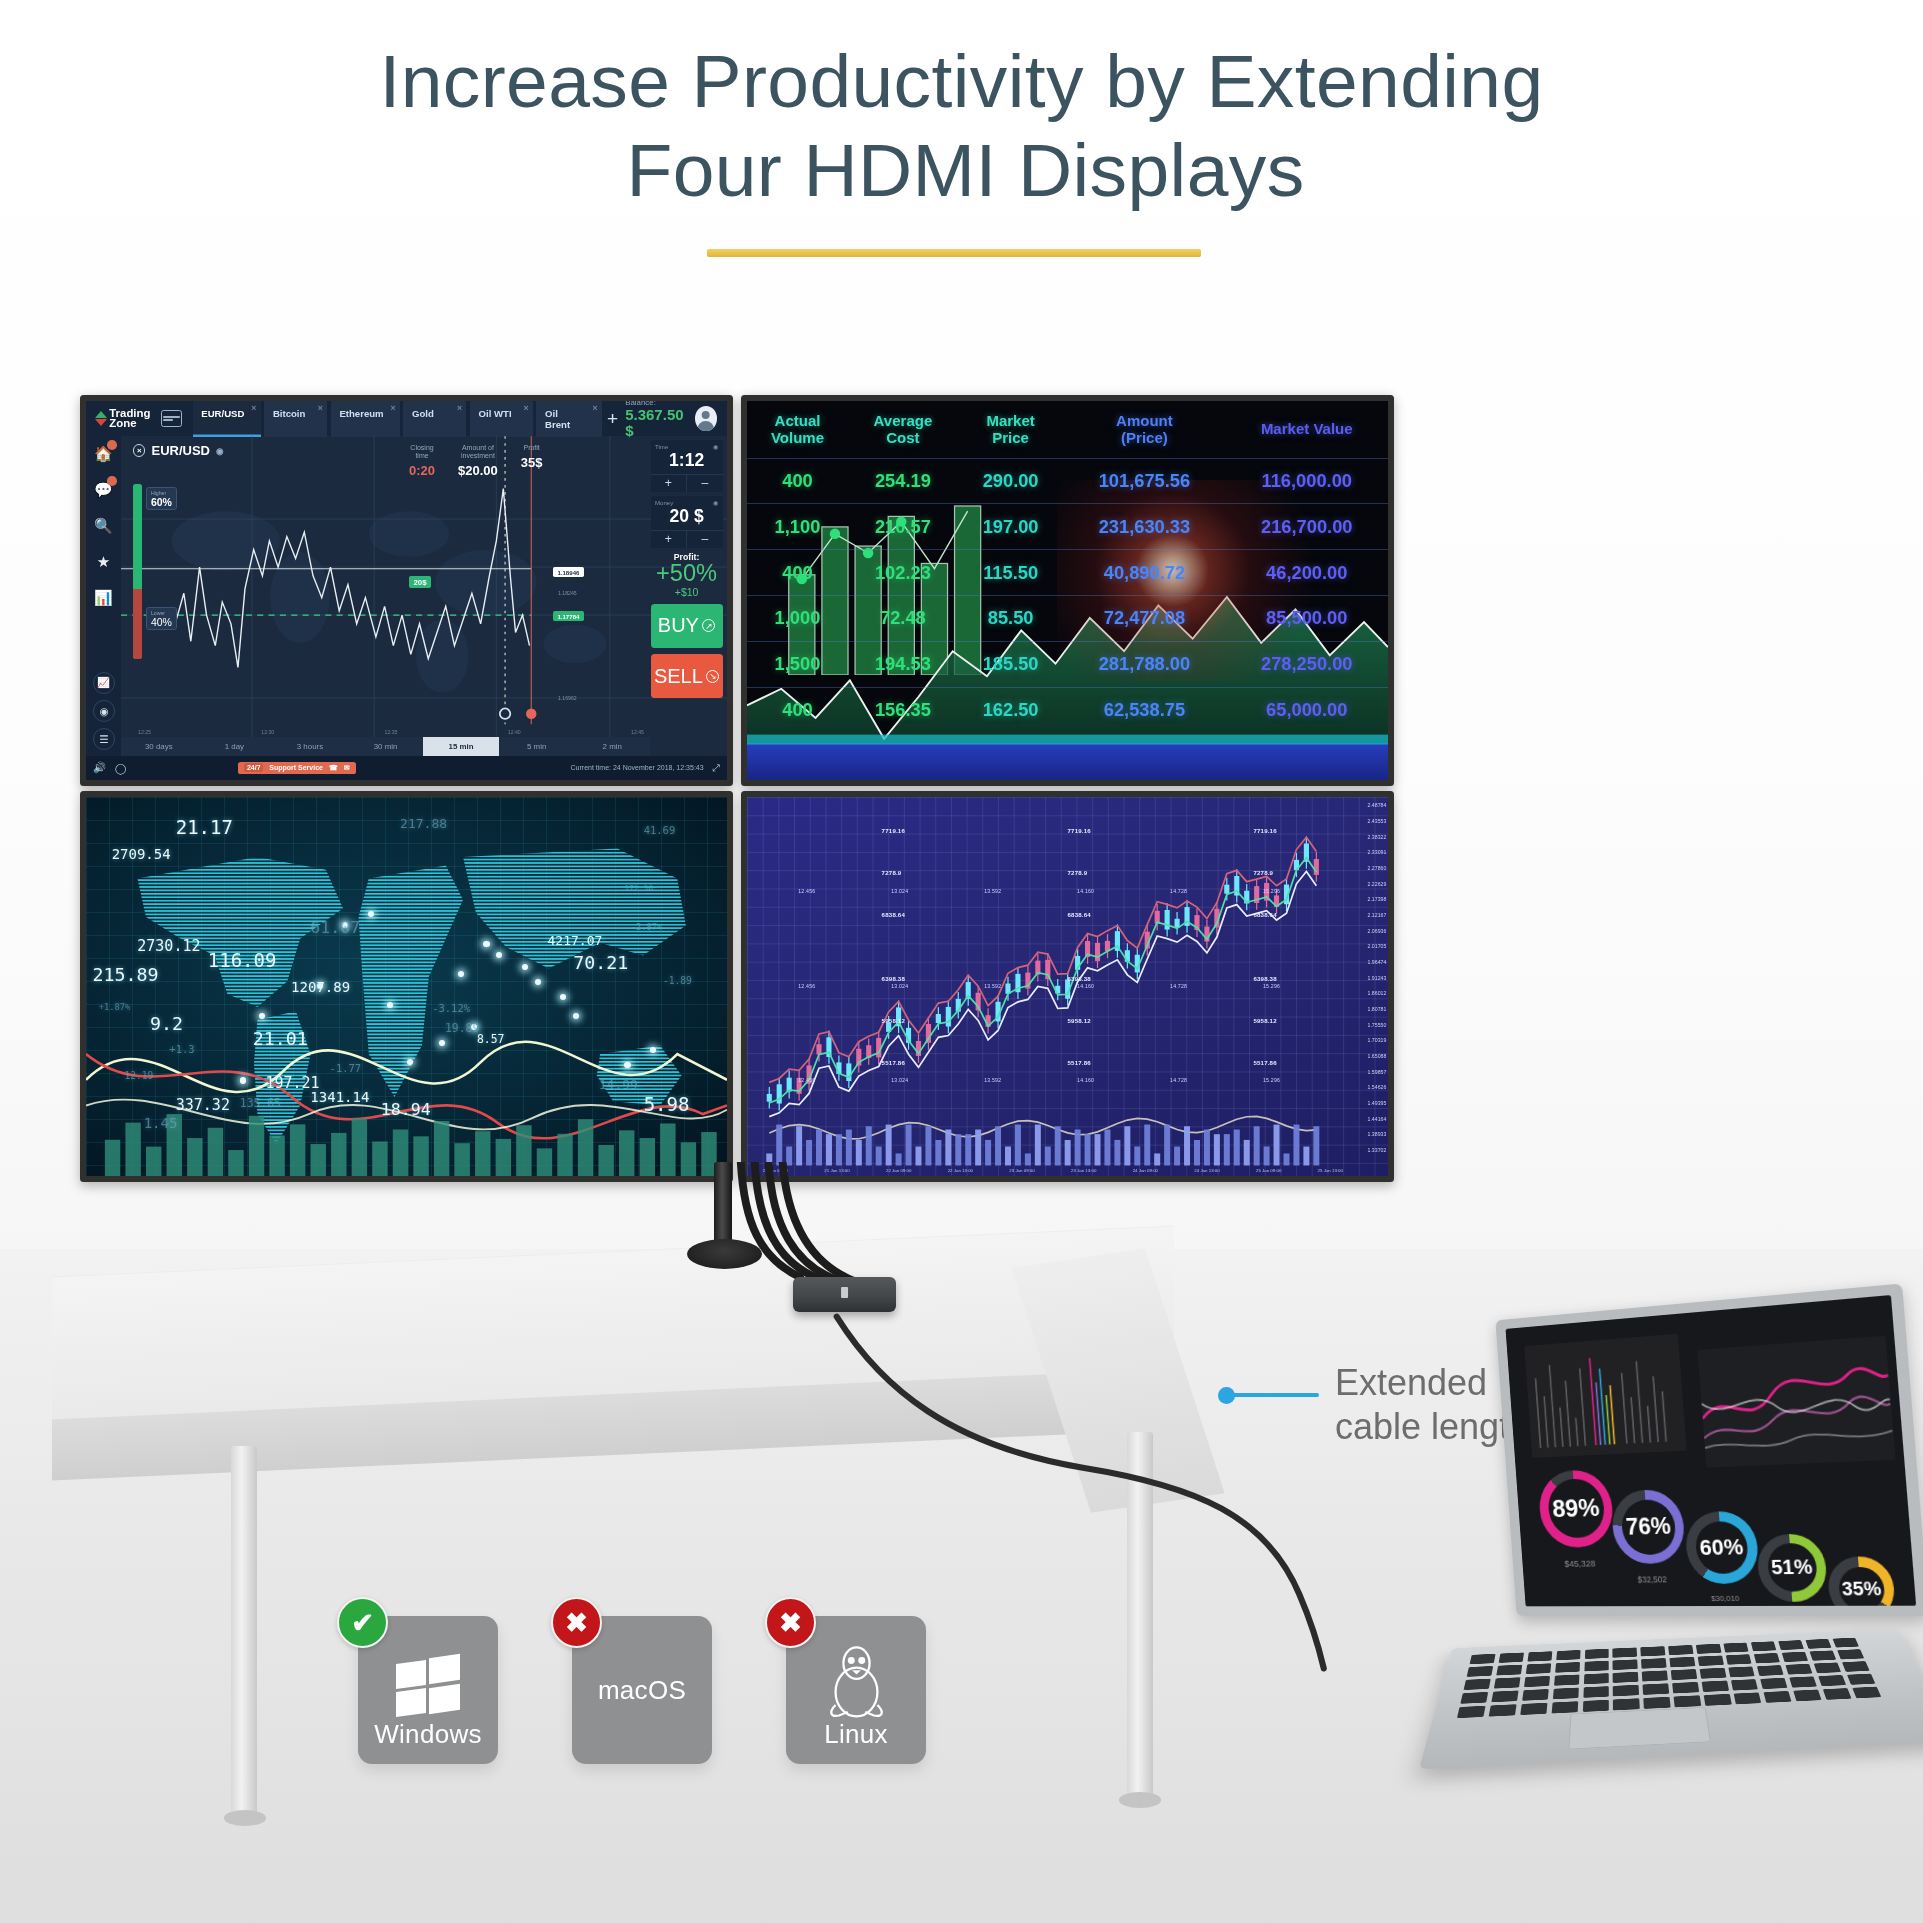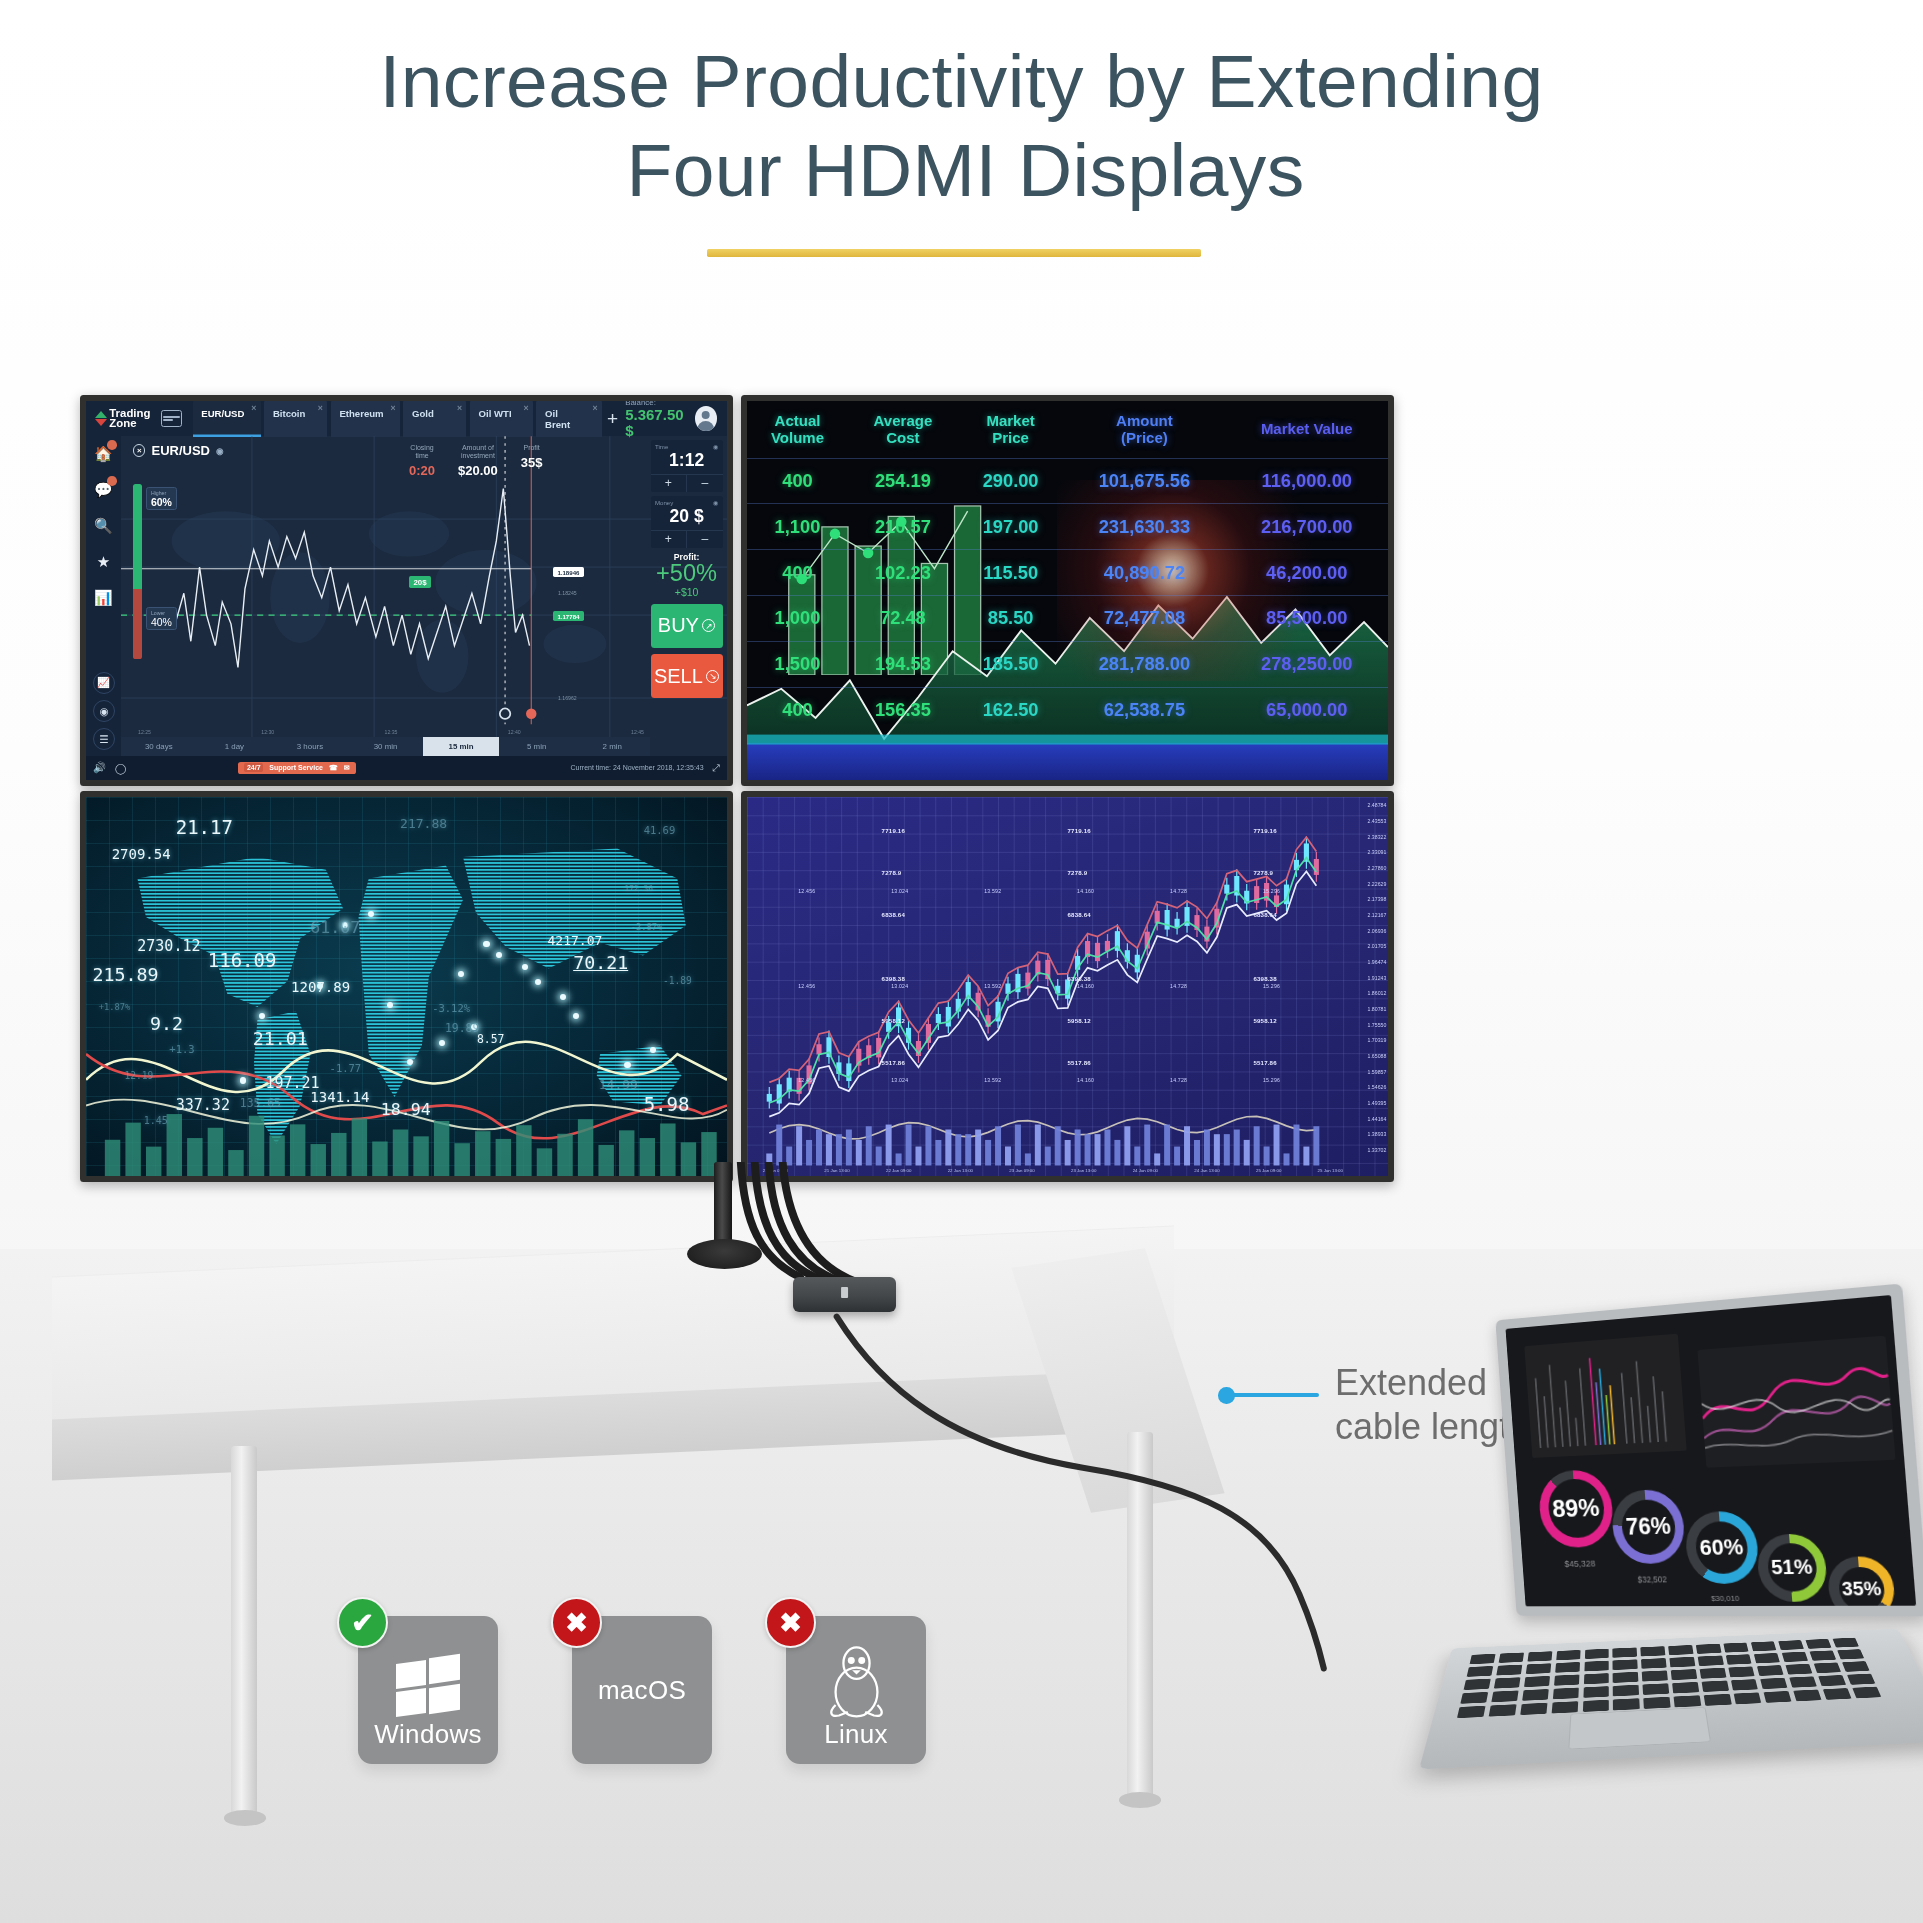--- a/index.html
+++ b/index.html
@@ -683,39 +683,39 @@
           <div class="map-num dim" style="left: 49%; top: 5%; font-size: 13px;">217.88</div>
           <div class="map-num dim" style="left: 87%; top: 7%; font-size: 10.5px;">41.69</div>
           <div class="map-num dim" style="left: 84%; top: 23%; font-size: 7.9px;">172.36</div>
           <div class="map-num dim" style="left: 85%; top: 33%; font-size: 8.7px;">-2.87%</div>
           <div class="map-num" style="left: 8%; top: 37%; font-size: 15px;">2730.12</div>
           <div class="map-num" style="left: 1%; top: 44%; font-size: 18.3px;">215.89</div>
           <div class="map-num dim" style="left: 35%; top: 32%; font-size: 16.6px;">61.07</div>
           <div class="map-num" style="left: 19%; top: 40%; font-size: 19px;">116.09</div>
           <div class="map-num" style="left: 32%; top: 48%; font-size: 14px;">1207.89</div>
           <div class="map-num" style="left: 72%; top: 36%; font-size: 13px;">4217.07</div>
-          <div class="map-num" style="left: 76%; top: 41%; font-size: 18.3px; text-decoration: underline;">70.21</div>
+          <div class="map-num" style="left: 76%; top: 41%; font-size: 18.3px;">70.21</div>
           <div class="map-num dim" style="left: 90%; top: 47%; font-size: 9.6px;">-1.89</div>
           <div class="map-num dim" style="left: 2%; top: 54%; font-size: 8.7px;">+1.87%</div>
           <div class="map-num" style="left: 10%; top: 57%; font-size: 18.3px;">9.2</div>
           <div class="map-num" style="left: 26%; top: 61%; font-size: 18.3px;">21.01</div>
           <div class="map-num dim" style="left: 54%; top: 54%; font-size: 10.5px;">-3.12%</div>
           <div class="map-num dim" style="left: 56%; top: 59%; font-size: 11.4px;">19.89</div>
           <div class="map-num" style="left: 61%; top: 62%; font-size: 11.4px;">8.57</div>
           <div class="map-num dim" style="left: 13%; top: 65%; font-size: 10.5px;">+1.3</div>
           <div class="map-num dim" style="left: 6%; top: 72%; font-size: 9.6px;">12.19</div>
           <div class="map-num dim" style="left: 38%; top: 70%; font-size: 10.5px;">-1.77</div>
           <div class="map-num" style="left: 28%; top: 73%; font-size: 15px;">197.21</div>
           <div class="map-num" style="left: 35%; top: 77%; font-size: 14px;">1341.14</div>
           <div class="map-num" style="left: 14%; top: 79%; font-size: 15px;">337.32</div>
           <div class="map-num dim" style="left: 24%; top: 79%; font-size: 11.4px;">135.65</div>
           <div class="map-num" style="left: 46%; top: 80%; font-size: 16.6px;">18.94</div>
           <div class="map-num dim" style="left: 80%; top: 74%; font-size: 13px;">14.99</div>
           <div class="map-num" style="left: 87%; top: 78%; font-size: 19px;">5.98</div>
-          <div class="map-num dim" style="left: 9%; top: 84%; font-size: 10px;">1.45</div>
+          <div class="map-num dim" style="left: 9%; top: 84%; font-size: 14px;">1.45</div>
         </div>
     </div>
   </div>
 
   <div class="monitor" id="m4">
     <div class="screen">
       <div class="cs-grid"></div>
       <svg viewBox="0 0 748 448" style="position:absolute;inset:0;">
         <g id="candles-g">
             <rect x="23" y="346.5" width="6" height="9" fill="#6fe6ff"></rect>

